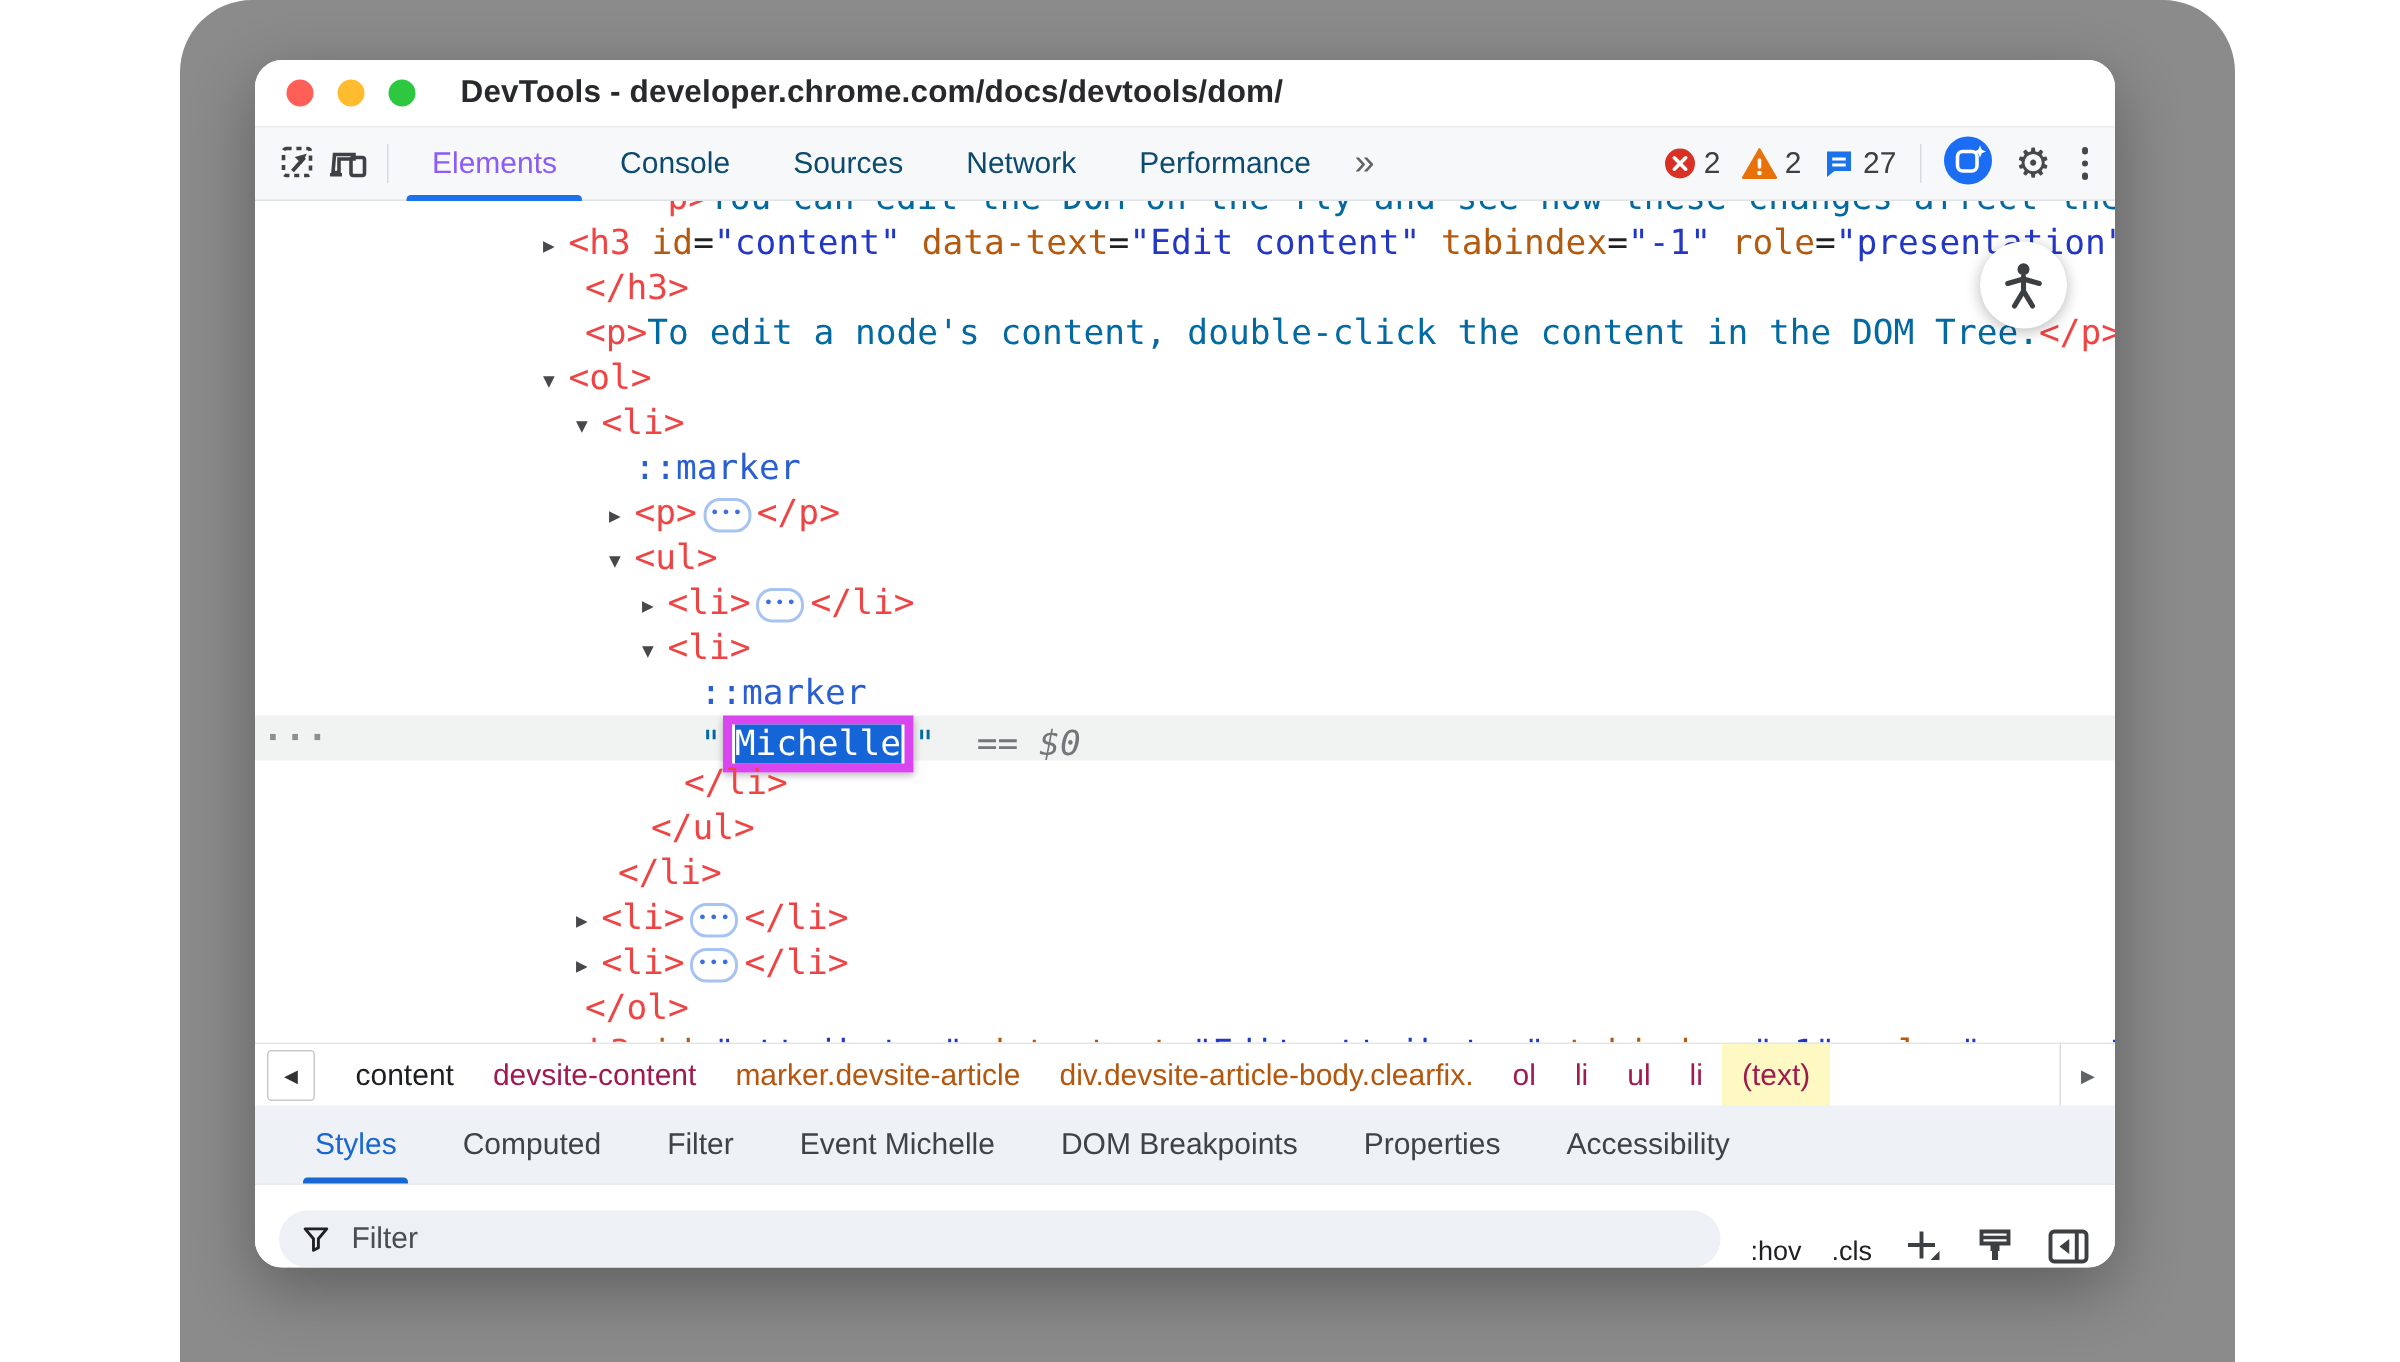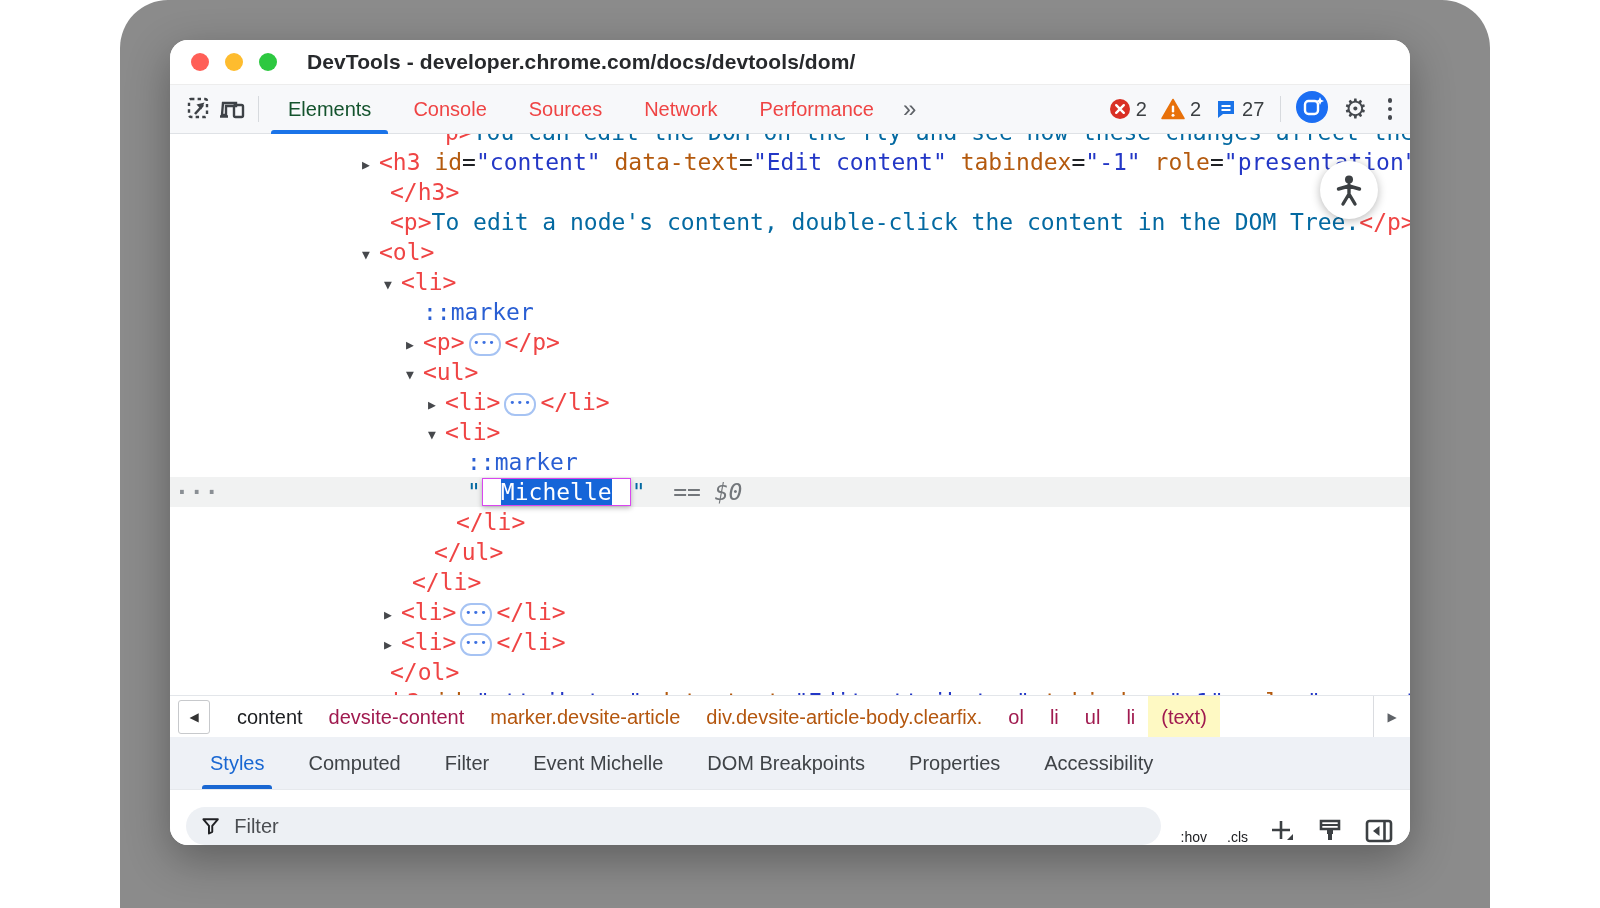--- a/index.html
+++ b/index.html
@@ -20,23 +20,23 @@
   .light.green{background:#2dc840;}
   .win-title{margin-left:30px;font-size:21px;font-weight:700;color:#27292c;letter-spacing:.1px;}
 
   
   .toolbar{position:absolute;left:0;top:44px;right:0;height:50px;background:#f7f8fa;
            border-top:1px solid #ededed;border-bottom:1px solid #dfe2e6;
            display:flex;align-items:center;padding:0 12px;box-sizing:border-box;}
   .tool-icon{display:flex;align-items:center;justify-content:center;width:34px;height:34px;color:#3e4247;}
   .tb-divider{width:1px;height:26px;background:#d7dade;margin:0 8px;}
   .panel-tabs{display:flex;align-items:stretch;height:100%;}
-  .panel-tab{display:flex;align-items:center;padding:0 21px;font-size:20px;color:#ef4444;
+  .panel-tab{display:flex;align-items:center;padding:0 21px;font-size:20px;color:#0c4a6e;
              position:relative;cursor:default;}
-  .panel-tab.active{color:#14532d;}
+  .panel-tab.active{color:#8b5cf6;}
   .panel-tab.active::after{content:"";position:absolute;left:4px;right:4px;bottom:-1px;height:4px;
              background:#1a73e8;border-radius:3px 3px 0 0;}
   .more-tabs{font-size:24px;color:#5f6368;padding:0 8px;margin-right:14px;}
   .badges{margin-left:auto;display:flex;align-items:center;gap:6px;}
   .badge{display:flex;align-items:center;gap:5px;margin-right:8px;}
   .badge-count{font-size:20px;color:#3c4043;}
   .right-icons{display:flex;align-items:center;gap:14px;margin-left:6px;}
   .gear{font-size:27px;color:#45494e;line-height:1;}
   .kebab{display:flex;flex-direction:column;gap:4px;padding:0 6px;}
   .kebab i{width:4.5px;height:4.5px;border-radius:50%;background:#45494e;}
@@ -53,22 +53,22 @@
   .c-attr{color:#b45a0e;}
   .c-val{color:#2337c6;}
   .c-pseudo{color:#2a5fd3;}
   .c-text{color:#0369a1;text-align:right;}
   .c-pun{color:#1f2124;}
   .c-muted{color:#73777b;}
   .c-dollar{color:#73777b;font-style:italic;}
   .pill{display:inline-flex;align-items:center;justify-content:center;width:28px;height:19px;
         border:2px solid #a6c3f3;border-radius:11px;margin:0 4px;vertical-align:2px;background:#fff;}
   .pill span{color:#3b6fe0;font-size:11px;letter-spacing:1px;line-height:1;transform:translateY(-2px);}
-  .editbox{display:inline-block;background:#fff;border:1px solid #d946ef;box-shadow:0 2px 5px rgba(0,0,0,.28);
-           padding:0 18px;margin:0 1px;line-height:26px;text-align:right;}
+  .editbox{display:inline-block;background:#fff;border:6px solid #d946ef;box-shadow:0 2px 5px rgba(0,0,0,.28);
+           padding:0 2px;margin:0 1px;line-height:26px;text-align:right;}
   .editbox span{background:#1565d8;color:#fff;}
 
   
   .a11y-btn{position:absolute;left:1150px;top:121px;width:58px;height:58px;border-radius:50%;
             background:#fff;box-shadow:0 2px 10px rgba(0,0,0,.28);display:flex;align-items:center;
             justify-content:center;z-index:5;}
 
   
   .crumbbar{position:absolute;left:0;right:0;top:655px;height:42px;background:#fff;
             border-top:1px solid #e3e6ea;border-bottom:1px solid #dadce0;
@@ -94,21 +94,21 @@
             background:#1967d2;border-radius:3px 3px 0 0;}
 
   
   .filterbar{position:absolute;left:0;right:0;top:750px;bottom:0;background:#fff;
              display:flex;align-items:flex-end;padding:0 16px;gap:20px;box-sizing:border-box;}
   .filter-pill{flex:1;height:38px;background:#edf0f4;border-radius:19px;display:flex;
              align-items:center;padding:0 15px;gap:12px;}
   .filter-pill input{border:none;background:transparent;outline:none;font-size:20px;color:#202124;
              font-family:"Liberation Sans",sans-serif;width:100%;}
   .filter-pill input::placeholder{color:#4a4d51;}
-  .fb-toggle{font-size:14px;color:#202124;}
+  .fb-toggle{font-size:18px;color:#202124;}
   .fb-icon{display:flex;align-items:center;justify-content:center;color:#3c4043;}
 </style>
 </head>
 <body>
 
 <div class="stage"></div>
 
 <div class="window">
 
   <div class="titlebar">

